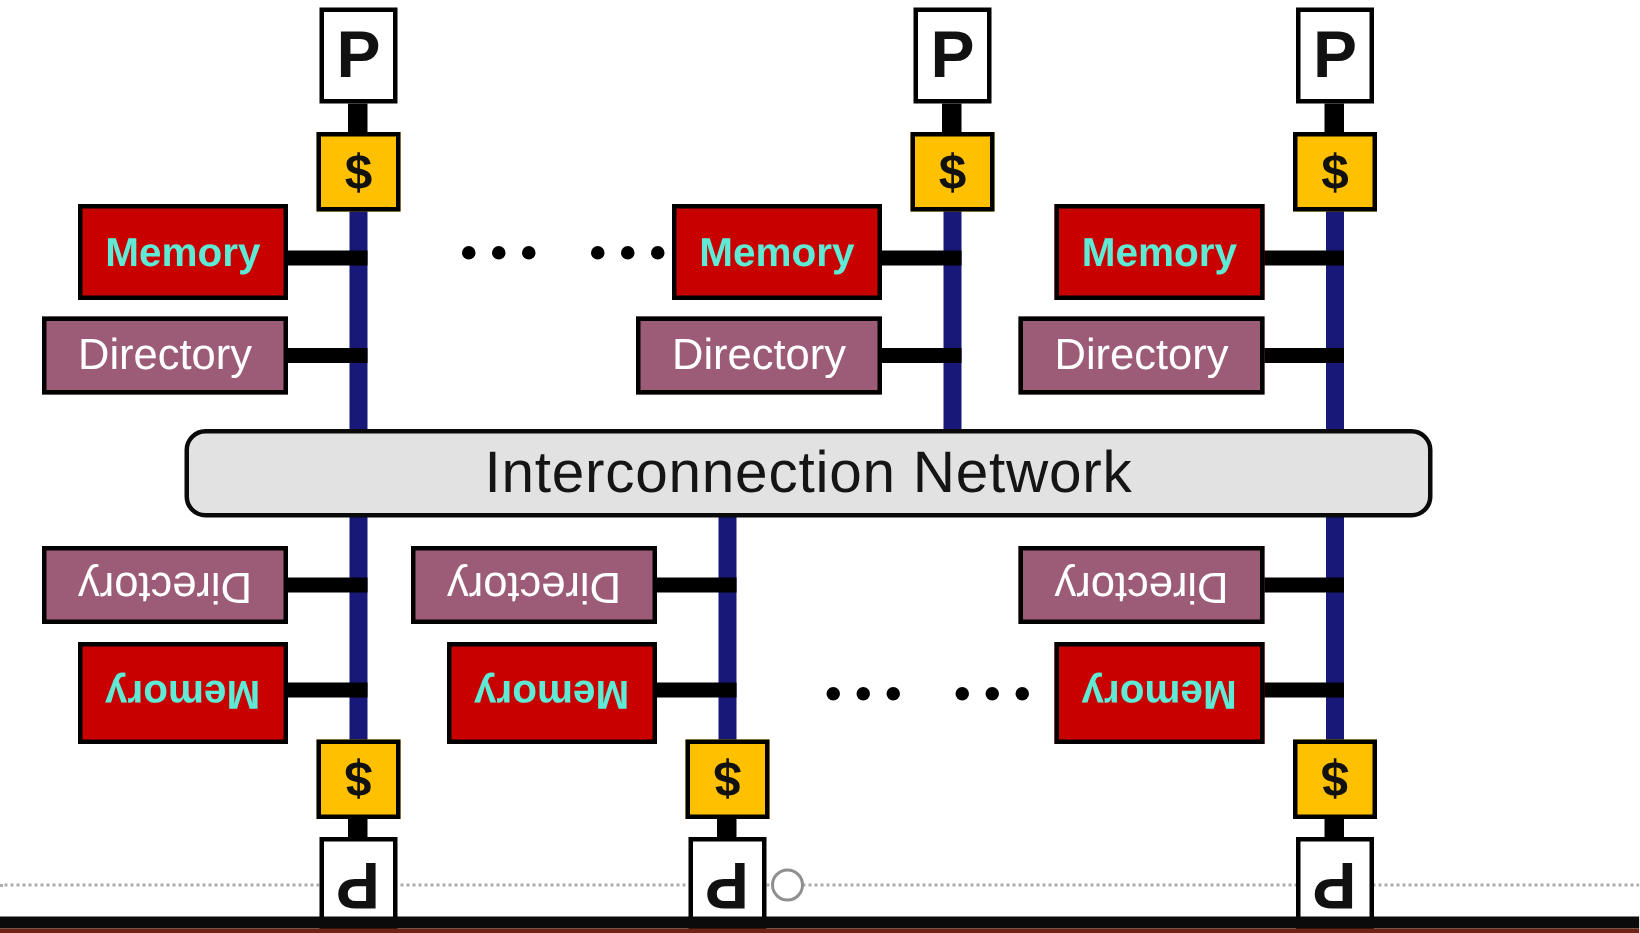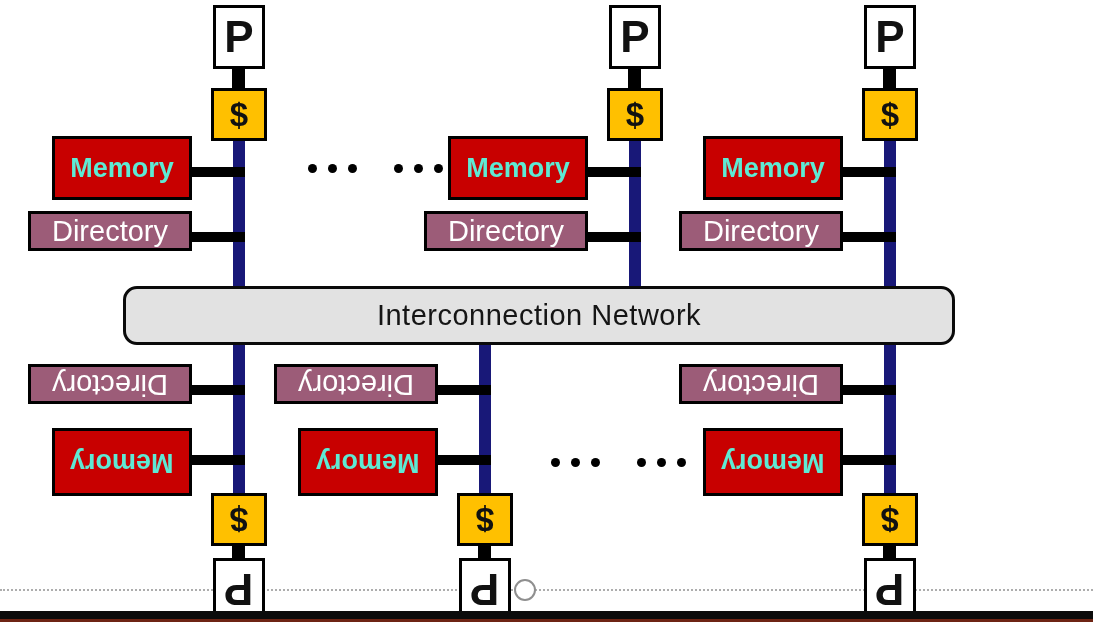--- a/index.html
+++ b/index.html
@@ -13,21 +13,21 @@
   .b1{left:239px}.b2{left:485px}.b3{left:890px}
 
   .box{position:absolute;box-sizing:border-box;border:3px solid #000;
        display:flex;align-items:center;justify-content:center;z-index:3;}
   .pbox{width:52px;height:64px;background:#fff;color:#111;
         font-weight:bold;font-size:44px;line-height:1;}
   .cache{width:56px;height:53px;background:#FFC000;color:#111;
          font-weight:bold;font-size:33px;line-height:1;}
   .mem{width:140px;height:64px;background:#C80000;color:#5eead4;
        font-weight:bold;font-size:27px;}
-  .dir{width:164px;height:40px;background:#9C5C78;color:#fff;
+  .dir{width:164px;height:52px;background:#9C5C78;color:#fff;
        font-size:29px;font-weight:normal;}
   .vline{position:absolute;width:12px;left:-6px;background:#181878;z-index:1;}
   .conn{position:absolute;height:10px;background:#000;left:-49px;width:55px;z-index:2;}
   .stub{position:absolute;width:13px;left:-7px;background:#000;z-index:2;}
 
   
   .top .pbox{left:-26px;top:5px;}
   .top .stub{top:67px;height:23px;}
   .top .cache{left:-28px;top:88px;}
   .top .vline{top:139px;height:149px;}
@@ -44,21 +44,21 @@
   .bottom .mem-conn{top:455px;}
   .bottom .cache{left:-28px;top:493px;}
   .bottom .stub{top:544px;height:16px;}
   .bottom .pbox{left:-26px;top:558px;height:62px;}
   .bottom .flip{transform:rotate(180deg);display:inline-block;}
 
   .network{
     position:absolute;left:123px;top:286px;width:832px;height:59px;
     box-sizing:border-box;background:#E2E2E2;border:3px solid #0a0a0a;
     border-radius:14px;display:flex;align-items:center;justify-content:center;
-    font-size:29px;color:#151515;letter-spacing:0.5px;z-index:2;
+    font-size:39px;color:#151515;letter-spacing:0.5px;z-index:2;
   }
 
   .dots{position:absolute;display:flex;align-items:center;z-index:3;}
   .dots-top{left:308px;top:164px;}
   .dots-bottom{left:551px;top:458px;}
   .dot{width:9px;height:9px;border-radius:50%;background:#000;margin-right:11px;}
   .dot.gap{margin-left:26px;}
   .dot:last-child{margin-right:0;}
 
   .guide-dotted{

